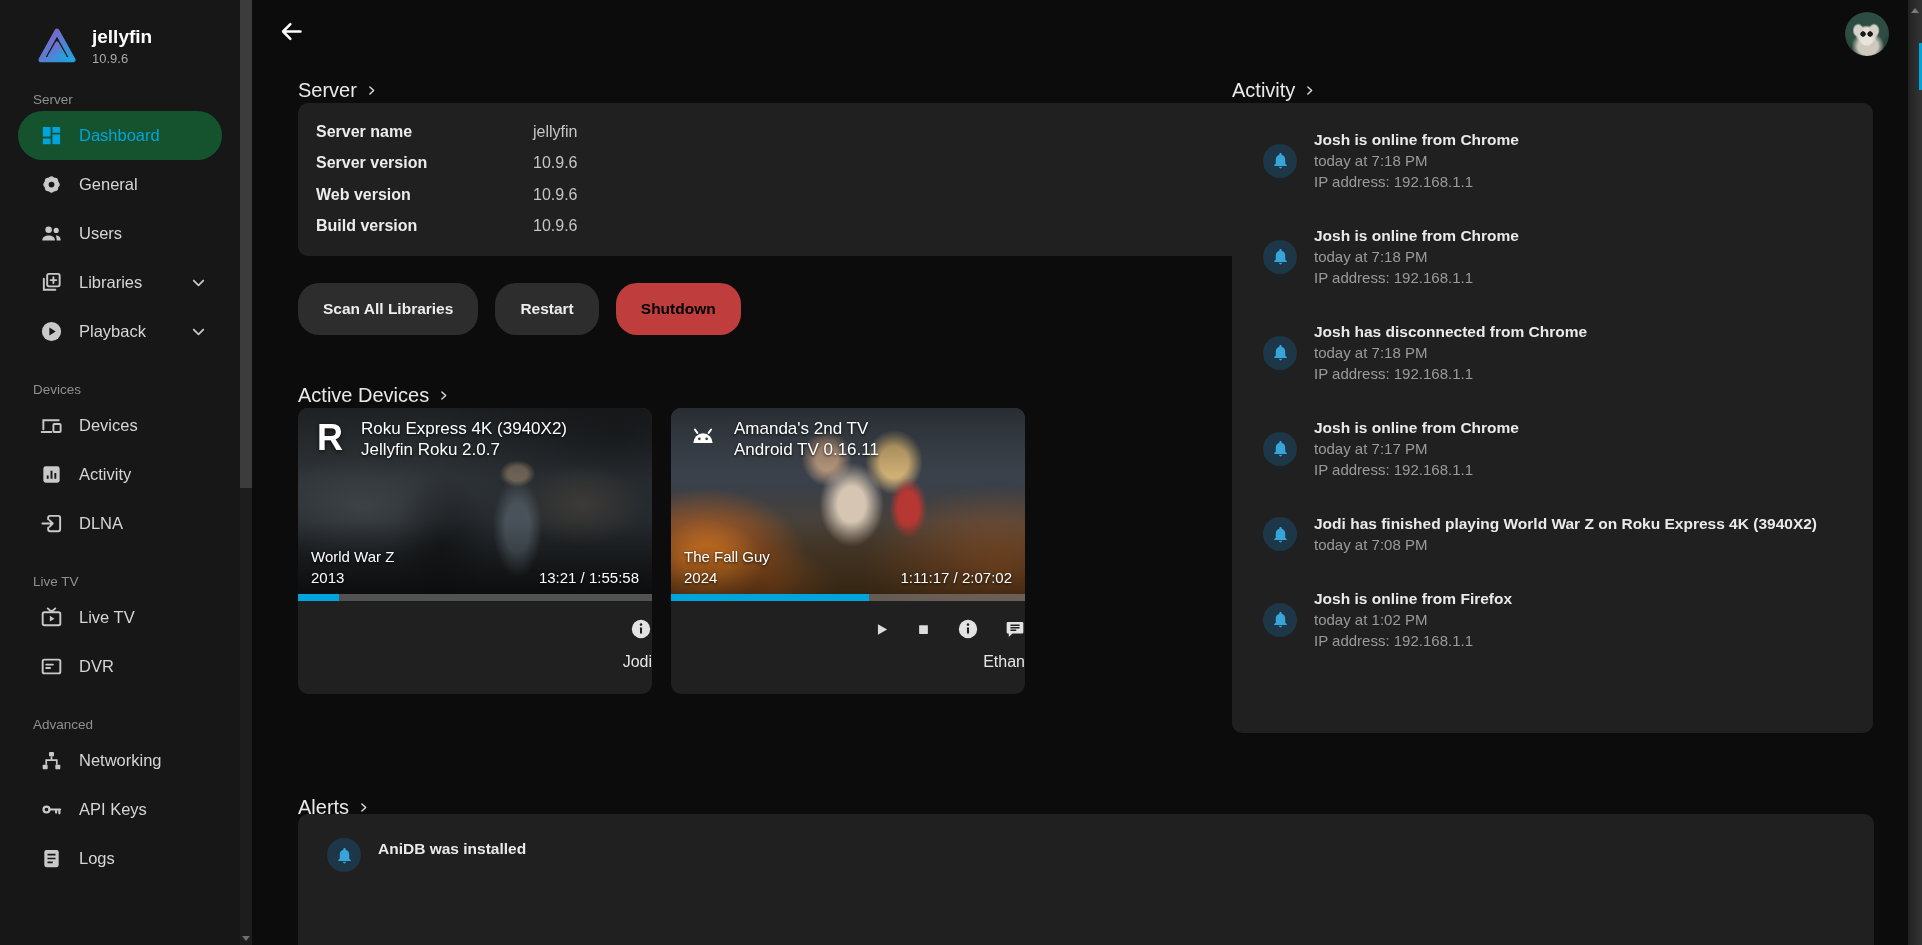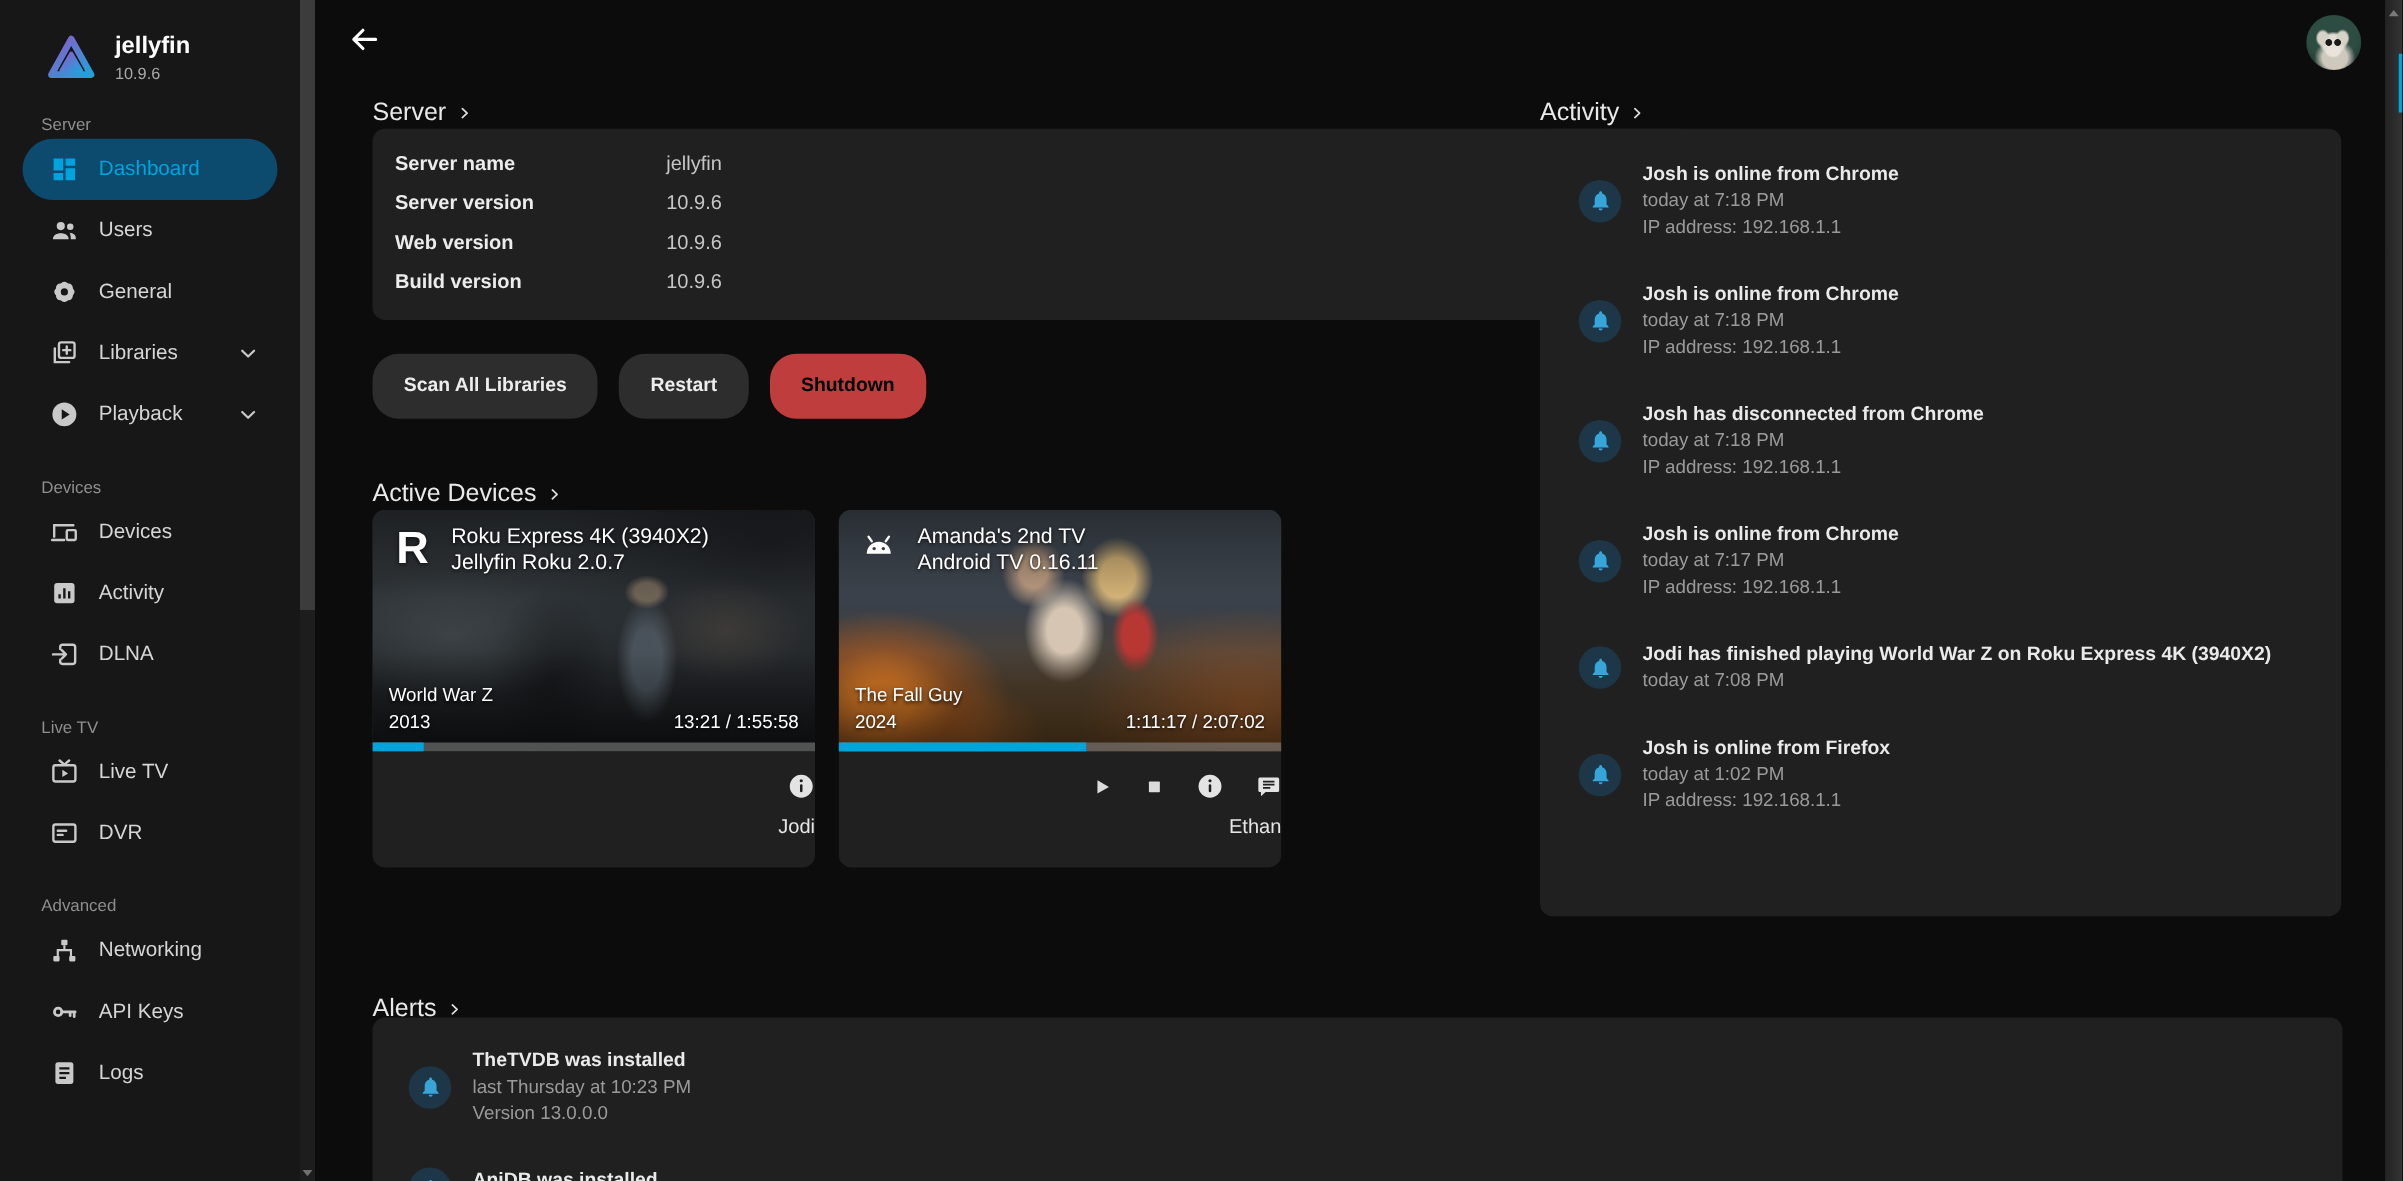--- a/index.html
+++ b/index.html
@@ -11,21 +11,21 @@
   .logo-row{display:flex;align-items:flex-start;padding:26px 0 0 38px;gap:16px;}
   .app-name{font-size:19px;font-weight:700;color:#fff;line-height:22px;}
   .app-version{font-size:13px;color:#a9a9a9;margin-top:3px;}
   .side-section-label{margin:26px 0 4px 33px;font-size:13.5px;color:#8f8f8f;}
   .side-item{display:flex;align-items:center;height:49px;margin:0 18px;padding-left:22px;gap:16px;
              border-radius:25px;cursor:pointer;color:#d6d6d6;}
   .side-item .ic{width:23px;height:23px;color:#c9c9c9;display:flex;align-items:center;}
   .side-item .ic svg{width:23px;height:23px;}
   .side-item .lab{font-size:16.5px;flex:1;}
   .side-item .chev{color:#c9c9c9;margin-right:14px;}
-  .side-item.active{background:#0c4a6e;color:var(--accent);}
+  .side-item.active{background:#14532d;color:var(--accent);}
   .side-item.active .ic,.side-item.active .lab{color:var(--accent);}
   
   #side-scroll{position:absolute;left:240px;top:0;width:12px;height:945px;background:#1d1d1d;}
   #side-scroll .thumb{position:absolute;left:0;top:0;width:12px;height:488px;background:#3c3c3c;}
   #side-scroll .arr{position:absolute;left:2px;bottom:4px;width:0;height:0;
       border-left:4px solid transparent;border-right:4px solid transparent;border-top:5px solid #707070;}
   
   #page-scroll{position:absolute;right:0;top:0;width:14px;height:945px;background:linear-gradient(90deg,#222,#343434);}
   #page-scroll .arr{position:absolute;left:3px;top:8px;width:0;height:0;
       border-left:4px solid transparent;border-right:4px solid transparent;border-bottom:5px solid #7a7a7a;}
@@ -133,41 +133,41 @@
         <div class="side-item active">
           <span class="ic">
             <svg viewBox="0 0 24 24" fill="currentColor">
               <path d="M3 13h8V3H3zm0 8h8v-6H3zm10 0h8V11h-8zm0-18v6h8V3z"></path>
             </svg>
           </span>
           <span class="lab">Dashboard</span>
         </div>
         <div class="side-item">
           <span class="ic">
-            <svg viewBox="0 0 24 24" fill="currentColor">
-              <circle cx="9" cy="8.2" r="3.4"></circle>
-              <path d="M2.5 18.6c0-2.7 2.9-4.5 6.5-4.5s6.5 1.8 6.5 4.5v.6H2.5z"></path>
-              <circle cx="16.9" cy="8.8" r="2.7"></circle>
-              <path d="M16.4 13.8c2.9.3 5.1 1.9 5.1 4.1v1.3h-4.1c0-2.1-.3-4-1-5.4z"></path>
-            </svg>
-          </span>
-          <span class="lab">Users</span>
-        </div>
-        <div class="side-item">
-          <span class="ic">
             <svg viewBox="0 0 24 24">
               <g fill="currentColor">
                 <rect x="5" y="5" width="14" height="14" rx="3.5"></rect>
                 <rect x="5" y="5" width="14" height="14" rx="3.5" transform="rotate(45 12 12)"></rect>
                 <circle cx="12" cy="12" r="7.5"></circle>
               </g>
               <circle cx="12" cy="12" r="3" fill="#171717"></circle>
             </svg>
           </span>
           <span class="lab">General</span>
+        </div>
+        <div class="side-item">
+          <span class="ic">
+            <svg viewBox="0 0 24 24" fill="currentColor">
+              <circle cx="9" cy="8.2" r="3.4"></circle>
+              <path d="M2.5 18.6c0-2.7 2.9-4.5 6.5-4.5s6.5 1.8 6.5 4.5v.6H2.5z"></path>
+              <circle cx="16.9" cy="8.8" r="2.7"></circle>
+              <path d="M16.4 13.8c2.9.3 5.1 1.9 5.1 4.1v1.3h-4.1c0-2.1-.3-4-1-5.4z"></path>
+            </svg>
+          </span>
+          <span class="lab">Users</span>
         </div>
         <div class="side-item">
           <span class="ic">
             <svg viewBox="0 0 24 24" fill="none" stroke="currentColor" stroke-width="2" stroke-linecap="round">
               <path d="M4 8v11.5h12"></path>
               <rect x="7.5" y="3" width="13" height="13" rx="1.8"></rect>
               <path d="M14 6.5v6M11 9.5h6"></path>
             </svg>
           </span>
           <span class="lab">Libraries</span>
@@ -540,34 +540,20 @@
   <div class="card" id="alerts-card">
       <div class="feed-item">
         <span class="badge">
           <span>
             <svg viewBox="0 0 24 24" width="19" height="19" fill="var(--bell)">
               <path d="M12 22c1.1 0 2-.9 2-2h-4c0 1.1.9 2 2 2zm6-6v-5c0-3.07-1.64-5.64-4.5-6.32V4c0-.83-.67-1.5-1.5-1.5s-1.5.67-1.5 1.5v.68C7.63 5.36 6 7.92 6 11v5l-2 2v1h16v-1l-2-2z"></path>
             </svg>
           </span>
         </span>
         <div class="feed-text">
-          <div class="feed-title">TheTVDB was installed</div>
-          <div class="feed-sub">last Thursday at 10:23 PM</div>
-          <div class="feed-sub">Version 13.0.0.0</div>
-        </div>
-      </div>
-      <div class="feed-item">
-        <span class="badge">
-          <span>
-            <svg viewBox="0 0 24 24" width="19" height="19" fill="var(--bell)">
-              <path d="M12 22c1.1 0 2-.9 2-2h-4c0 1.1.9 2 2 2zm6-6v-5c0-3.07-1.64-5.64-4.5-6.32V4c0-.83-.67-1.5-1.5-1.5s-1.5.67-1.5 1.5v.68C7.63 5.36 6 7.92 6 11v5l-2 2v1h16v-1l-2-2z"></path>
-            </svg>
-          </span>
-        </span>
-        <div class="feed-text">
           <div class="feed-title">AniDB was installed</div>
         </div>
       </div>
     </div>
 
   <div id="page-scroll">
     <div class="arr"></div>
     <div class="blue-thumb"></div>
   </div>
 </div>

